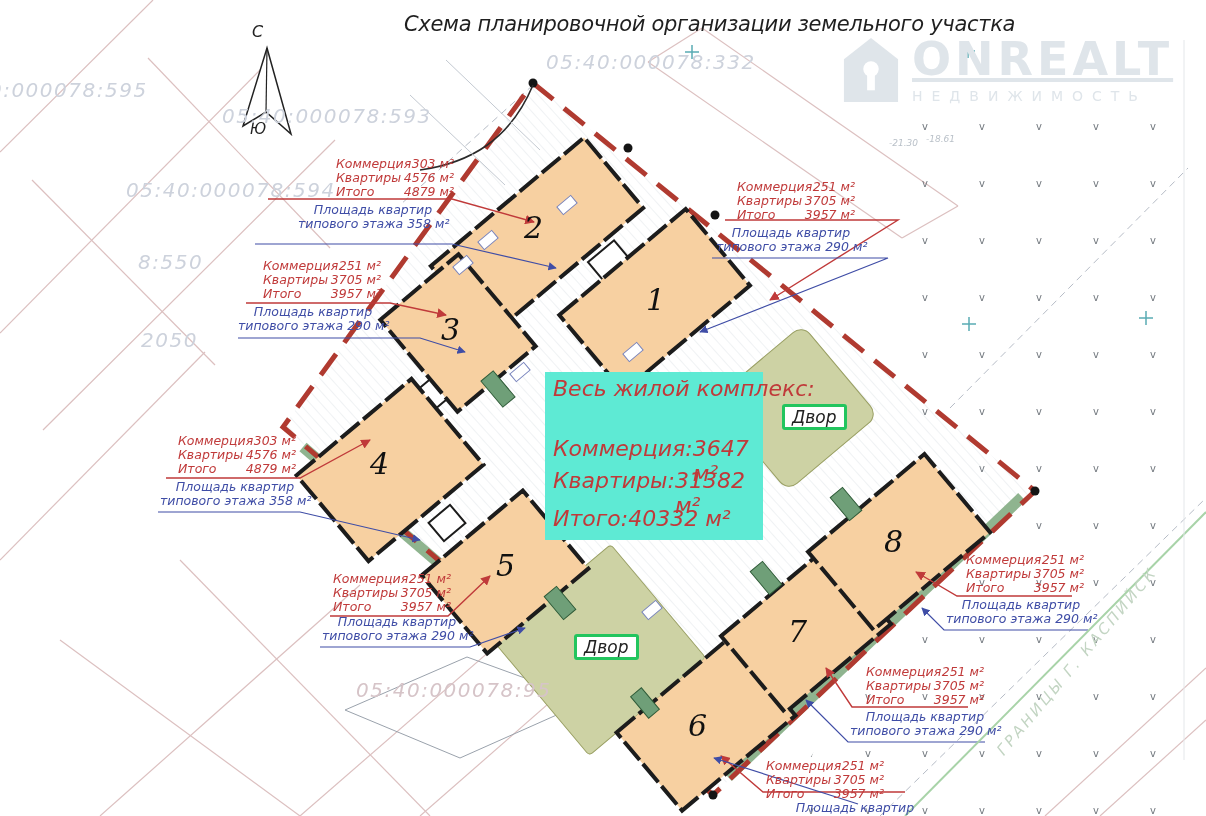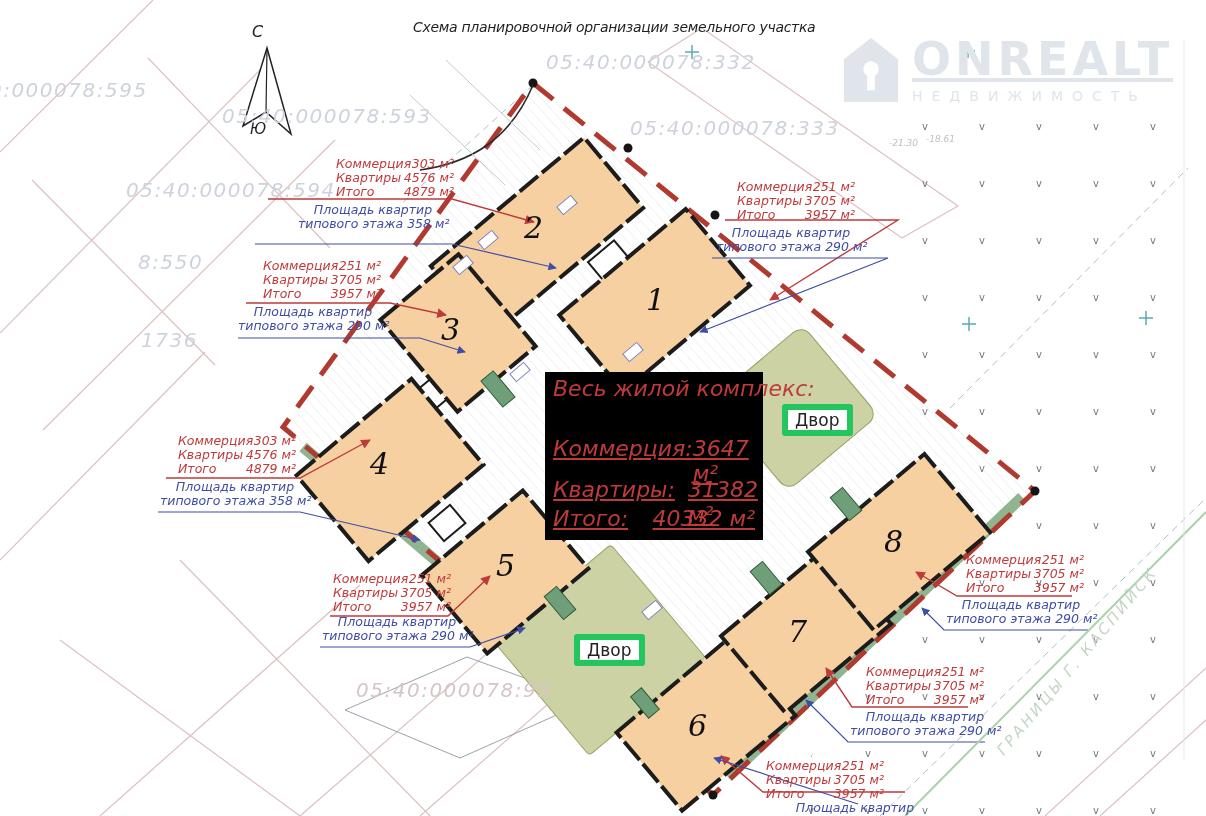--- a/index.html
+++ b/index.html
@@ -1,47 +1,47 @@
 <!DOCTYPE html>
 <html><head>
 <meta charset="utf-8">
 <style>
   html,body{margin:0;padding:0;background:#fff;}
   .stage{position:relative;width:1206px;height:816px;background:#ffffff;overflow:hidden;
          font-family:"DejaVu Sans",sans-serif;}
   .stage svg.base{position:absolute;left:0;top:0;}
-  .page-title{position:absolute;left:404px;top:19px;font-size:14px;font-style:italic;
-              color:#1f1f1f;letter-spacing:-0.3px;white-space:nowrap;margin-left:9px;}
+  .page-title{position:absolute;left:404px;top:12px;font-size:21px;font-style:italic;
+              color:#1f1f1f;letter-spacing:-0.3px;white-space:nowrap;}
   
   .wm{position:absolute;left:842px;top:36px;display:flex;align-items:center;gap:12px;
       color:#dfe5ea;user-select:none;}
   .wm .brand{font-size:46px;font-weight:bold;letter-spacing:4px;line-height:1;text-decoration:underline;}
   .wm .tagline{font-size:14px;letter-spacing:9px;margin-top:6px;}
   
   .compass-n{position:absolute;left:252px;top:22px;font-size:16px;font-style:italic;color:#222;}
   .compass-s{position:absolute;left:250px;top:120px;font-size:15px;font-style:italic;color:#222;}
   
   .cad{position:absolute;color:#cdd2dc;font-size:20px;font-style:italic;letter-spacing:1.5px;
        white-space:nowrap;}
   .cad.pink{color:#d6c4c8;text-align:right;}
   
   .anno{position:absolute;font-style:italic;line-height:1.12;white-space:nowrap;}
   .anno-red{color:#c03a3a;width:118px;font-size:12.5px;}
   .anno-red .r{display:flex;justify-content:space-between;text-align:right;}
   .anno-blue{color:#3f4da6;font-size:12.5px;text-align:center;width:150px;line-height:1.15;}
   
-  .info-box{position:absolute;left:545px;top:372px;width:218px;height:168px;background:#000000;
+  .info-box{position:absolute;left:545px;top:372px;width:218px;height:168px;background:#5eead4;
             color:#c03a3a;font-style:italic;}
   .info-box .hd{position:absolute;left:8px;top:4px;font-size:22px;white-space:nowrap;}
-  .info-box .row{position:absolute;left:8px;right:8px;display:flex;justify-content:space-between;
-                 font-size:22px;text-decoration:underline;}
-  .info-box .row.r1{top:64px;} .info-box .row.r2{top:105px;gap:13px;} .info-box .row.r3{top:134px;}
-  
-  .yard{position:absolute;background:#fff;border:6px solid #22c55e;border-radius:3px;
-        padding:0 7px;font-size:17px;color:#222;}
+  .info-box .row{position:absolute;left:8px;right:8px;display:flex;
+                 font-size:22px;}
+  .info-box .row.r1{top:64px;} .info-box .row.r2{top:96px;} .info-box .row.r3{top:134px;}
+  
+  .yard{position:absolute;background:#fff;border:3px solid #22c55e;border-radius:3px;
+        padding:0 7px;font-size:17px;font-style:italic;color:#222;}
   
   .bnum{position:absolute;font-family:"DejaVu Serif",serif;font-style:italic;font-size:30px;
         color:#101010;}
   
   .cityb{position:absolute;left:1000px;top:744px;transform:rotate(-50deg);transform-origin:0 50%;
          color:#c3d5c3;font-size:15px;font-style:italic;letter-spacing:3px;white-space:nowrap;}
   .elev{position:absolute;color:#b9c0c8;font-size:9px;font-style:italic;white-space:nowrap;}
 </style>
 </head>
 <body>
@@ -211,23 +211,22 @@
     </div>
   </div>
 
   <div class="compass-n">С</div>
   <div class="compass-s">Ю</div>
 
   <div class="cad" style="left:-62px;top:78px">05:40:000078:595</div>
   <div class="cad" style="left:222px;top:104px">05:40:000078:593</div>
   <div class="cad" style="left:126px;top:178px">05:40:000078:594</div>
   <div class="cad" style="left:138px;top:250px">8:550</div>
-  <div class="cad" style="left:141px;top:328px">1736</div>
+  <div class="cad" style="left:141px;top:328px">2050</div>
   <div class="cad" style="left:546px;top:50px">05:40:000078:332</div>
-  <div class="cad" style="left:630px;top:116px">05:40:000078:333</div>
   <div class="cad pink" style="left:356px;top:678px">05:40:000078:95</div>
 
   <div class="elev" style="left:889px;top:138px">-21.30</div>
   <div class="elev" style="left:926px;top:134px">-18.61</div>
 
   <div class="anno anno-red" style="left:336px;top:157px">
     <div class="r">
         <span>Коммерция</span>
         <span>303 м²</span>
       </div>

